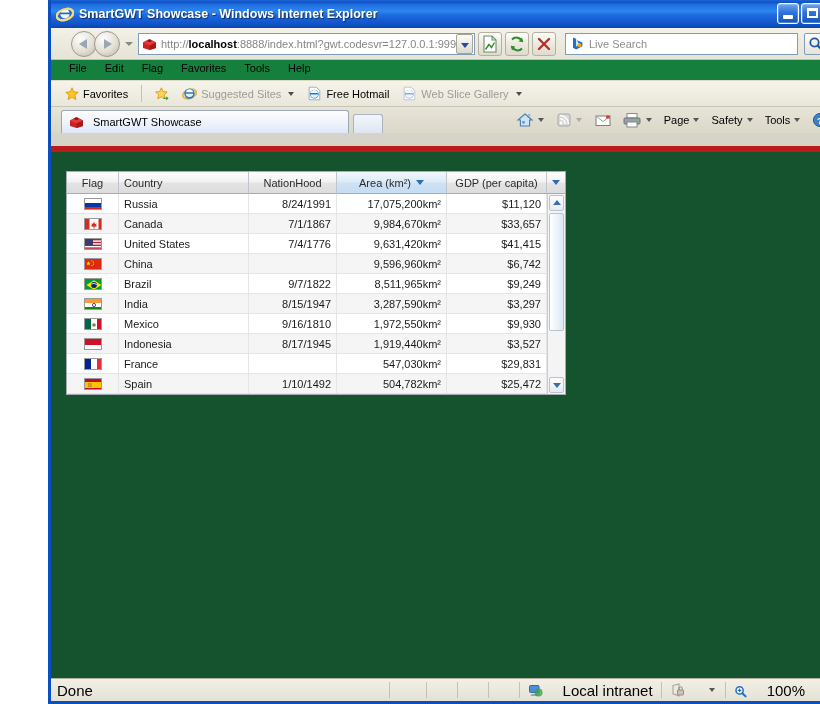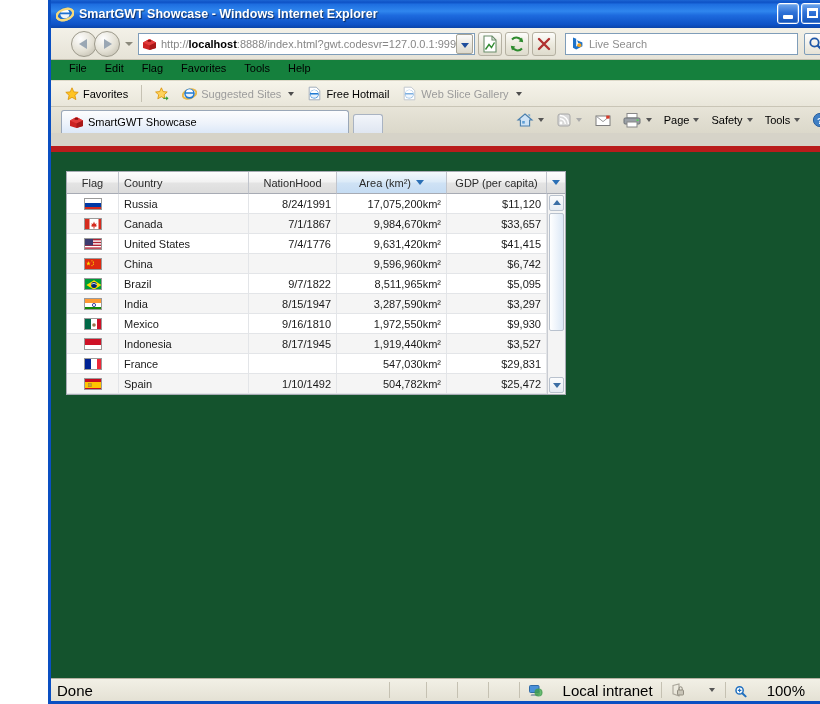--- a/index.html
+++ b/index.html
@@ -181,21 +181,21 @@
   #tabstrip {
     height: 26px; display: flex; align-items: flex-end;
     background: linear-gradient(to bottom,#e7e4d8,#dbd8ca);
     padding-left: 10px; position: relative;
   }
   #tab-main {
     width: 288px; height: 23px;
     background: linear-gradient(to bottom,#fdfdfe 0%,#eef3fb 55%,#dce8f8 100%);
     border: 1px solid #9aa7b8; border-bottom: none;
     border-radius: 3px 3px 0 0;
-    display: flex; align-items: center; padding: 0 7px; 
+    display: flex; align-items: center; padding: 0 7px; gap: 5px;
     font-size: 11px;
   }
   #tab-new {
     width: 30px; height: 19px; margin-left: 4px;
     background: linear-gradient(to bottom,#f2f5fa,#dfe6f1);
     border: 1px solid #a9b3c2; border-bottom: none; border-radius: 3px 3px 0 0;
   }
   #cmdbar {
     margin-left: auto; display: flex; align-items: center;
     height: 26px; padding-right: 6px; gap: 2px; font-size: 11px;
@@ -636,21 +636,21 @@
               <span class="flag"><svg viewBox="0 0 18 12" width="18" height="12">
                   <rect width="18" height="12" fill="#009b3a"></rect>
                   <path d="M9 1.3 L16.6 6 L9 10.7 L1.4 6 Z" fill="#fedf00"></path>
                   <circle cx="9" cy="6" r="2.9" fill="#002776"></circle>
                   <path d="M6.3 5.2 A4.6 4.6 0 0 1 11.8 5.6" fill="none" stroke="#fff" stroke-width="0.8"></path>
                 </svg></span>
             </div>
             <div class="gcell c-country">Brazil</div>
             <div class="gcell c-nation right">9/7/1822</div>
             <div class="gcell c-area right">8,511,965km²</div>
-            <div class="gcell c-gdp right">$5,095</div>
+            <div class="gcell c-gdp right">$9,249</div>
             <div class="gcell c-scroll"></div>
           </div>
           <div class="grow even">
             <div class="gcell c-flag center">
               <span class="flag"><svg viewBox="0 0 18 12" width="18" height="12">
                   <rect width="18" height="4" fill="#ff9933"></rect>
                   <rect y="4" width="18" height="4" fill="#fff"></rect>
                   <rect y="8" width="18" height="4" fill="#138808"></rect>
                   <circle cx="9" cy="6" r="1.6" fill="none" stroke="#000080" stroke-width="0.7"></circle>
                 </svg></span>

